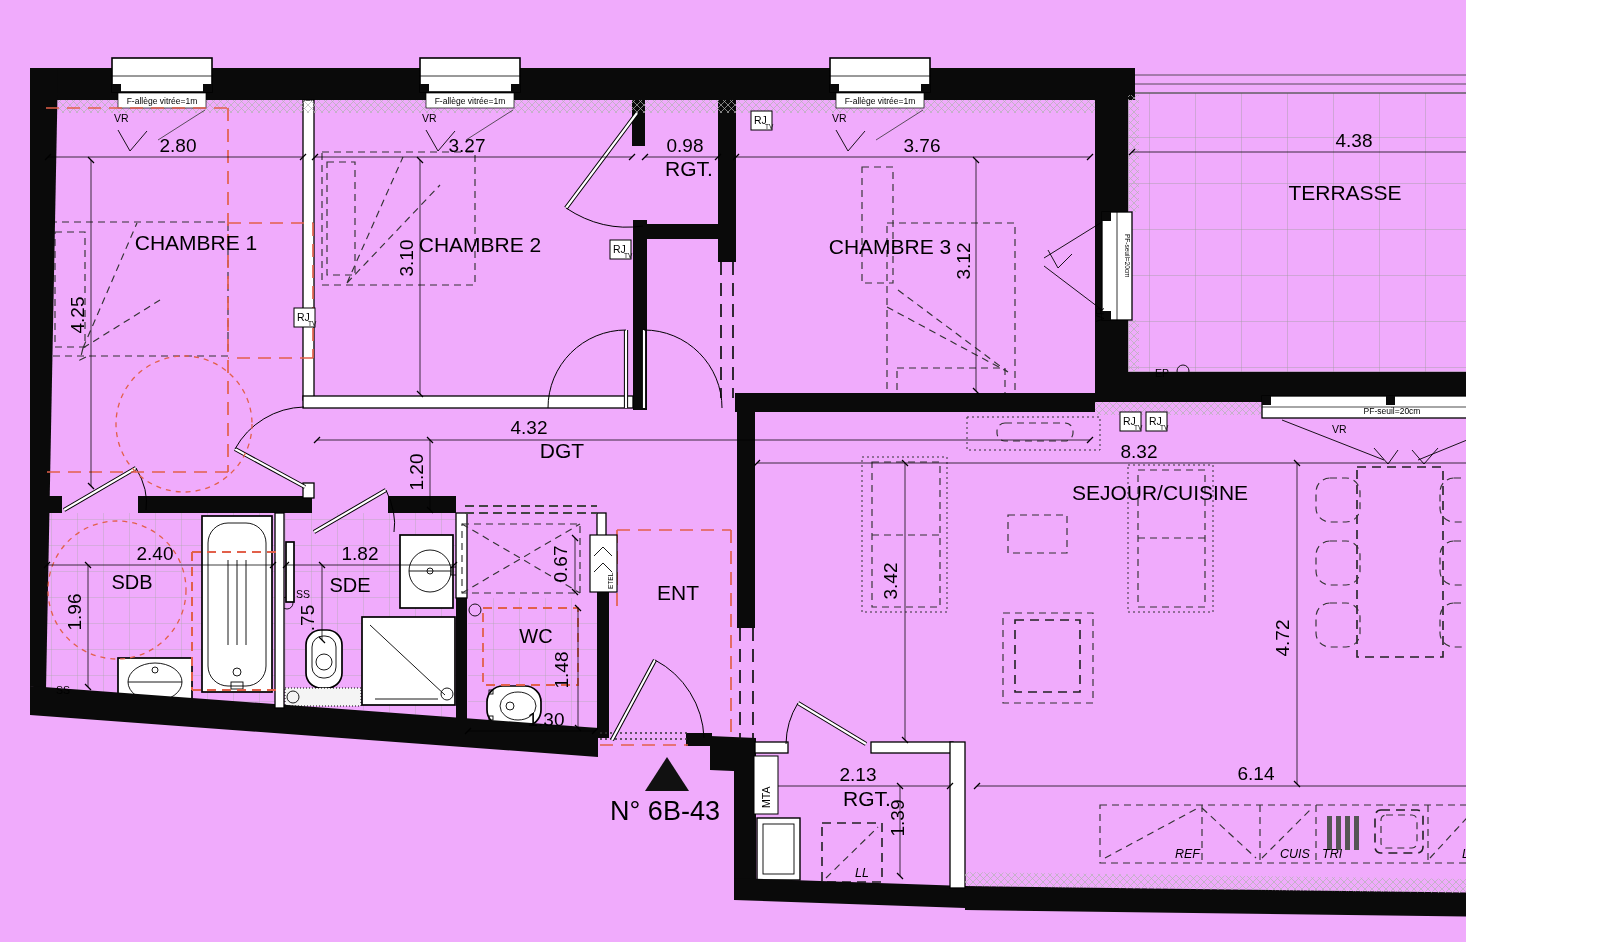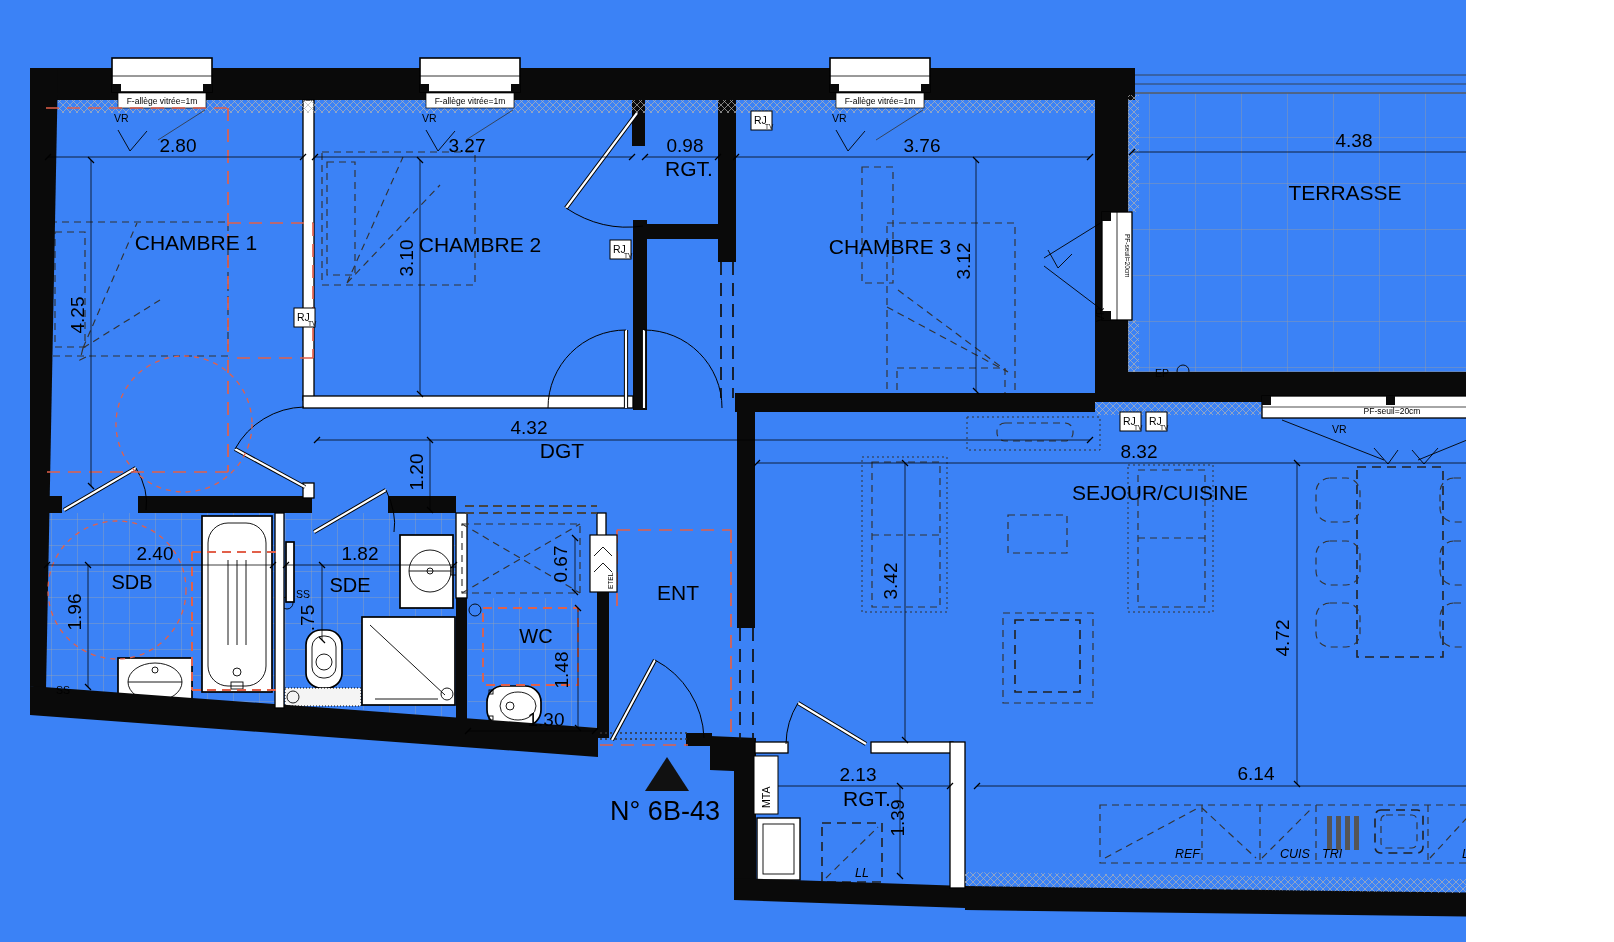--- a/index.html
+++ b/index.html
@@ -1,16 +1,16 @@
 <!DOCTYPE html>
 <html><head>
 <meta charset="utf-8">
 <style>
   html,body{margin:0;padding:0;background:#fff}
-  #stage{width:1466px;height:942px;background:#3b82f6;position:relative;overflow:hidden}
+  #stage{width:1466px;height:942px;background:#f0abfc;position:relative;overflow:hidden}
   svg{display:block}
   text{font-family:"Liberation Sans","DejaVu Sans",sans-serif;fill:#000}
   .room{font-size:21px}
   .room2{font-size:20px}
   .dimt{font-size:19px}
   .sm{font-size:10.5px}
   .tn{font-size:8.5px}
   .micro{font-size:6.5px}
   .it{font-style:italic;font-size:12.5px}
   .ttl{font-size:27px}

